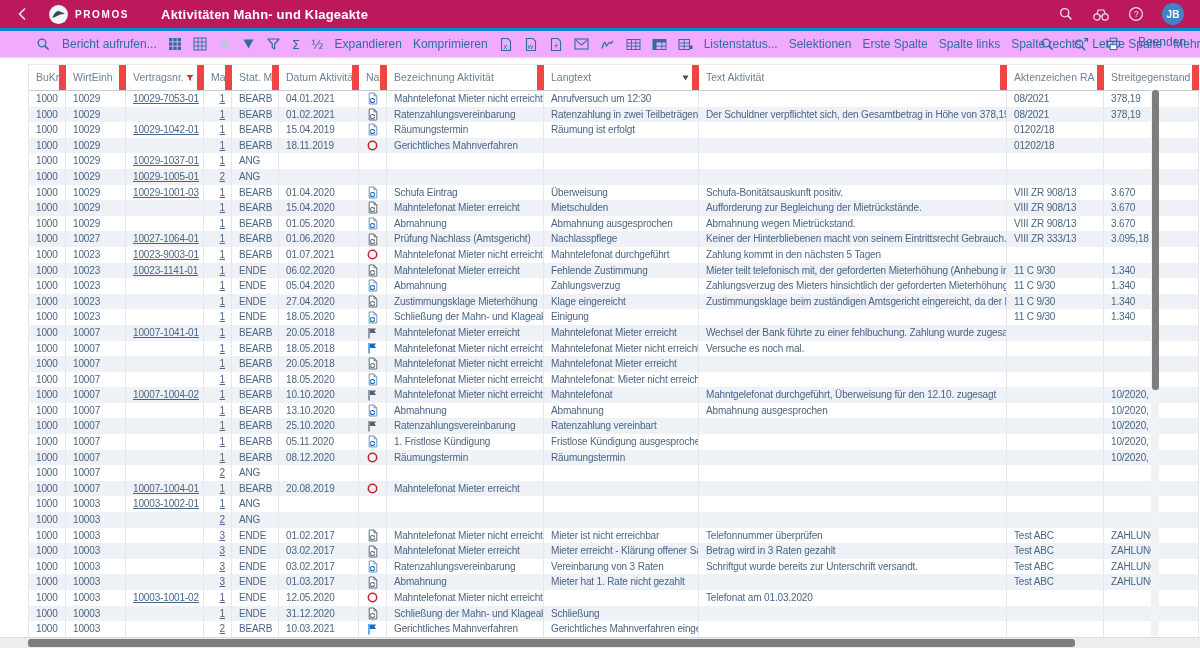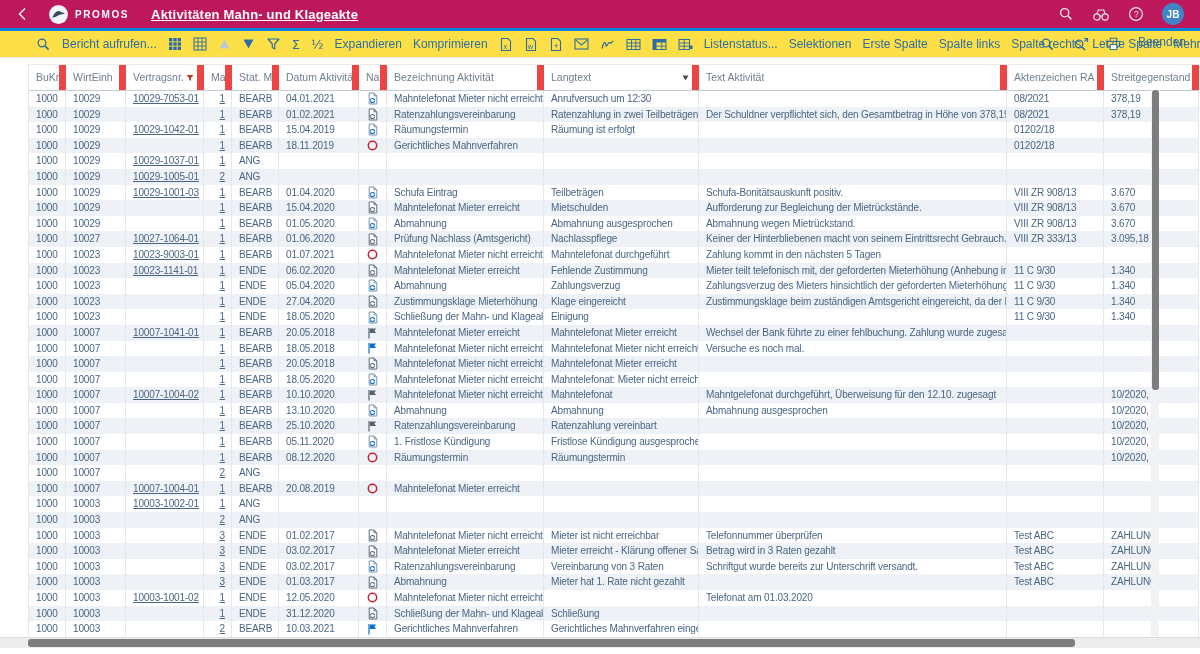--- a/index.html
+++ b/index.html
@@ -5,29 +5,29 @@
   html,body{margin:0;padding:0;background:#fff;}
   .app{position:relative;width:1200px;height:654px;overflow:hidden;background:#fff;
        font-family:"Liberation Sans",sans-serif;-webkit-font-smoothing:antialiased;}
 
   
   .shell{position:absolute;top:0;left:0;width:1200px;height:28px;background:#be185d;
          display:flex;align-items:center;color:#e7edf2;}
   .shell .back{margin-left:12px;width:20px;height:20px;display:flex;align-items:center;justify-content:center;cursor:pointer;}
   .brand{display:flex;align-items:center;margin-left:16px;}
   .brand-name{font-size:10px;font-weight:bold;letter-spacing:1.6px;margin-left:6px;color:#fff;}
-  .shell-title{margin-left:22px;font-size:13px;font-weight:bold;color:#fff;letter-spacing:.2px;text-decoration:underline;}
+  .shell-title{margin-left:32px;font-size:13px;font-weight:bold;color:#fff;letter-spacing:.2px;}
   .shell-right{margin-left:auto;display:flex;align-items:center;gap:17px;padding-right:16px;}
   .shell-right .sicon{width:18px;height:18px;display:flex;align-items:center;justify-content:center;cursor:pointer;}
   .avatar{width:22px;height:22px;border-radius:50%;background:#3e84c6;color:#fff;font-size:10px;font-weight:bold;
           display:flex;align-items:center;justify-content:center;cursor:pointer;}
   .accent{position:absolute;top:28px;left:0;width:1200px;height:3px;background:#0d82d9;}
 
   
-  .toolbar{position:absolute;top:31px;left:0;width:1200px;height:26px;background:#fde047;
+  .toolbar{position:absolute;top:31px;left:0;width:1200px;height:26px;background:#f0abfc;
            border-bottom:1px solid #e2e2e2;display:flex;align-items:center;color:#2e6da4;}
   .tb{display:flex;align-items:center;gap:11px;margin-left:36px;flex:1;min-width:0;}
   .titem{display:flex;align-items:center;font-size:12px;color:#2e6da4;white-space:nowrap;cursor:pointer;}
   .ticon{display:flex;align-items:center;justify-content:center;width:18px;height:18px;cursor:pointer;color:#2e6da4;}
   .tsym{font-size:13px;cursor:pointer;color:#2e6da4;font-family:"DejaVu Sans",sans-serif;}
   .tb-right{margin-left:auto;display:flex;align-items:flex-start;gap:15px;padding-right:14px;}
   .mehr{display:flex;align-items:center;gap:4px;}
 
   
   .tablezone{position:absolute;top:64px;left:28px;width:1170px;}
@@ -428,21 +428,21 @@
                 <path d="M2.2 1h4.8l2.8 2.8V12H2.2z" fill="#fff" stroke="#7a93ad" stroke-width="1"></path>
                 <path d="M7 1v2.8h2.8" fill="none" stroke="#7a93ad" stroke-width="1"></path>
                 <path d="M3.3 8.8a2.2 2.2 0 0 1 4.2-1" fill="none" stroke="#0a6ed1" stroke-width="1.1"></path>
                 <path d="M7.7 8.4a2.2 2.2 0 0 1-4.2 1" fill="none" stroke="#0a6ed1" stroke-width="1.1"></path>
                 <path d="M7.2 6.2l.5 1.7-1.7-.4z" fill="#0a6ed1"></path>
                 <path d="M3.8 11l-.5-1.7 1.7.4z" fill="#0a6ed1"></path>
               </svg>
             </span>
           </div>
           <div class="cell c-7">Schufa Eintrag</div>
-          <div class="cell c-8">Teilbeträgen</div>
+          <div class="cell c-8">Überweisung</div>
           <div class="cell c-9">Schufa-Bonitätsauskunft positiv.</div>
           <div class="cell c-10">VIII ZR 908/13</div>
           <div class="cell c-11">3.670</div>
         </div>
         <div class="grid-row even">
           <div class="cell c-0">1000</div>
           <div class="cell c-1">10029</div>
           <div class="cell c-2"></div>
           <div class="cell c-3"><span class="lnk">1</span></div>
           <div class="cell c-4">BEARB</div>

